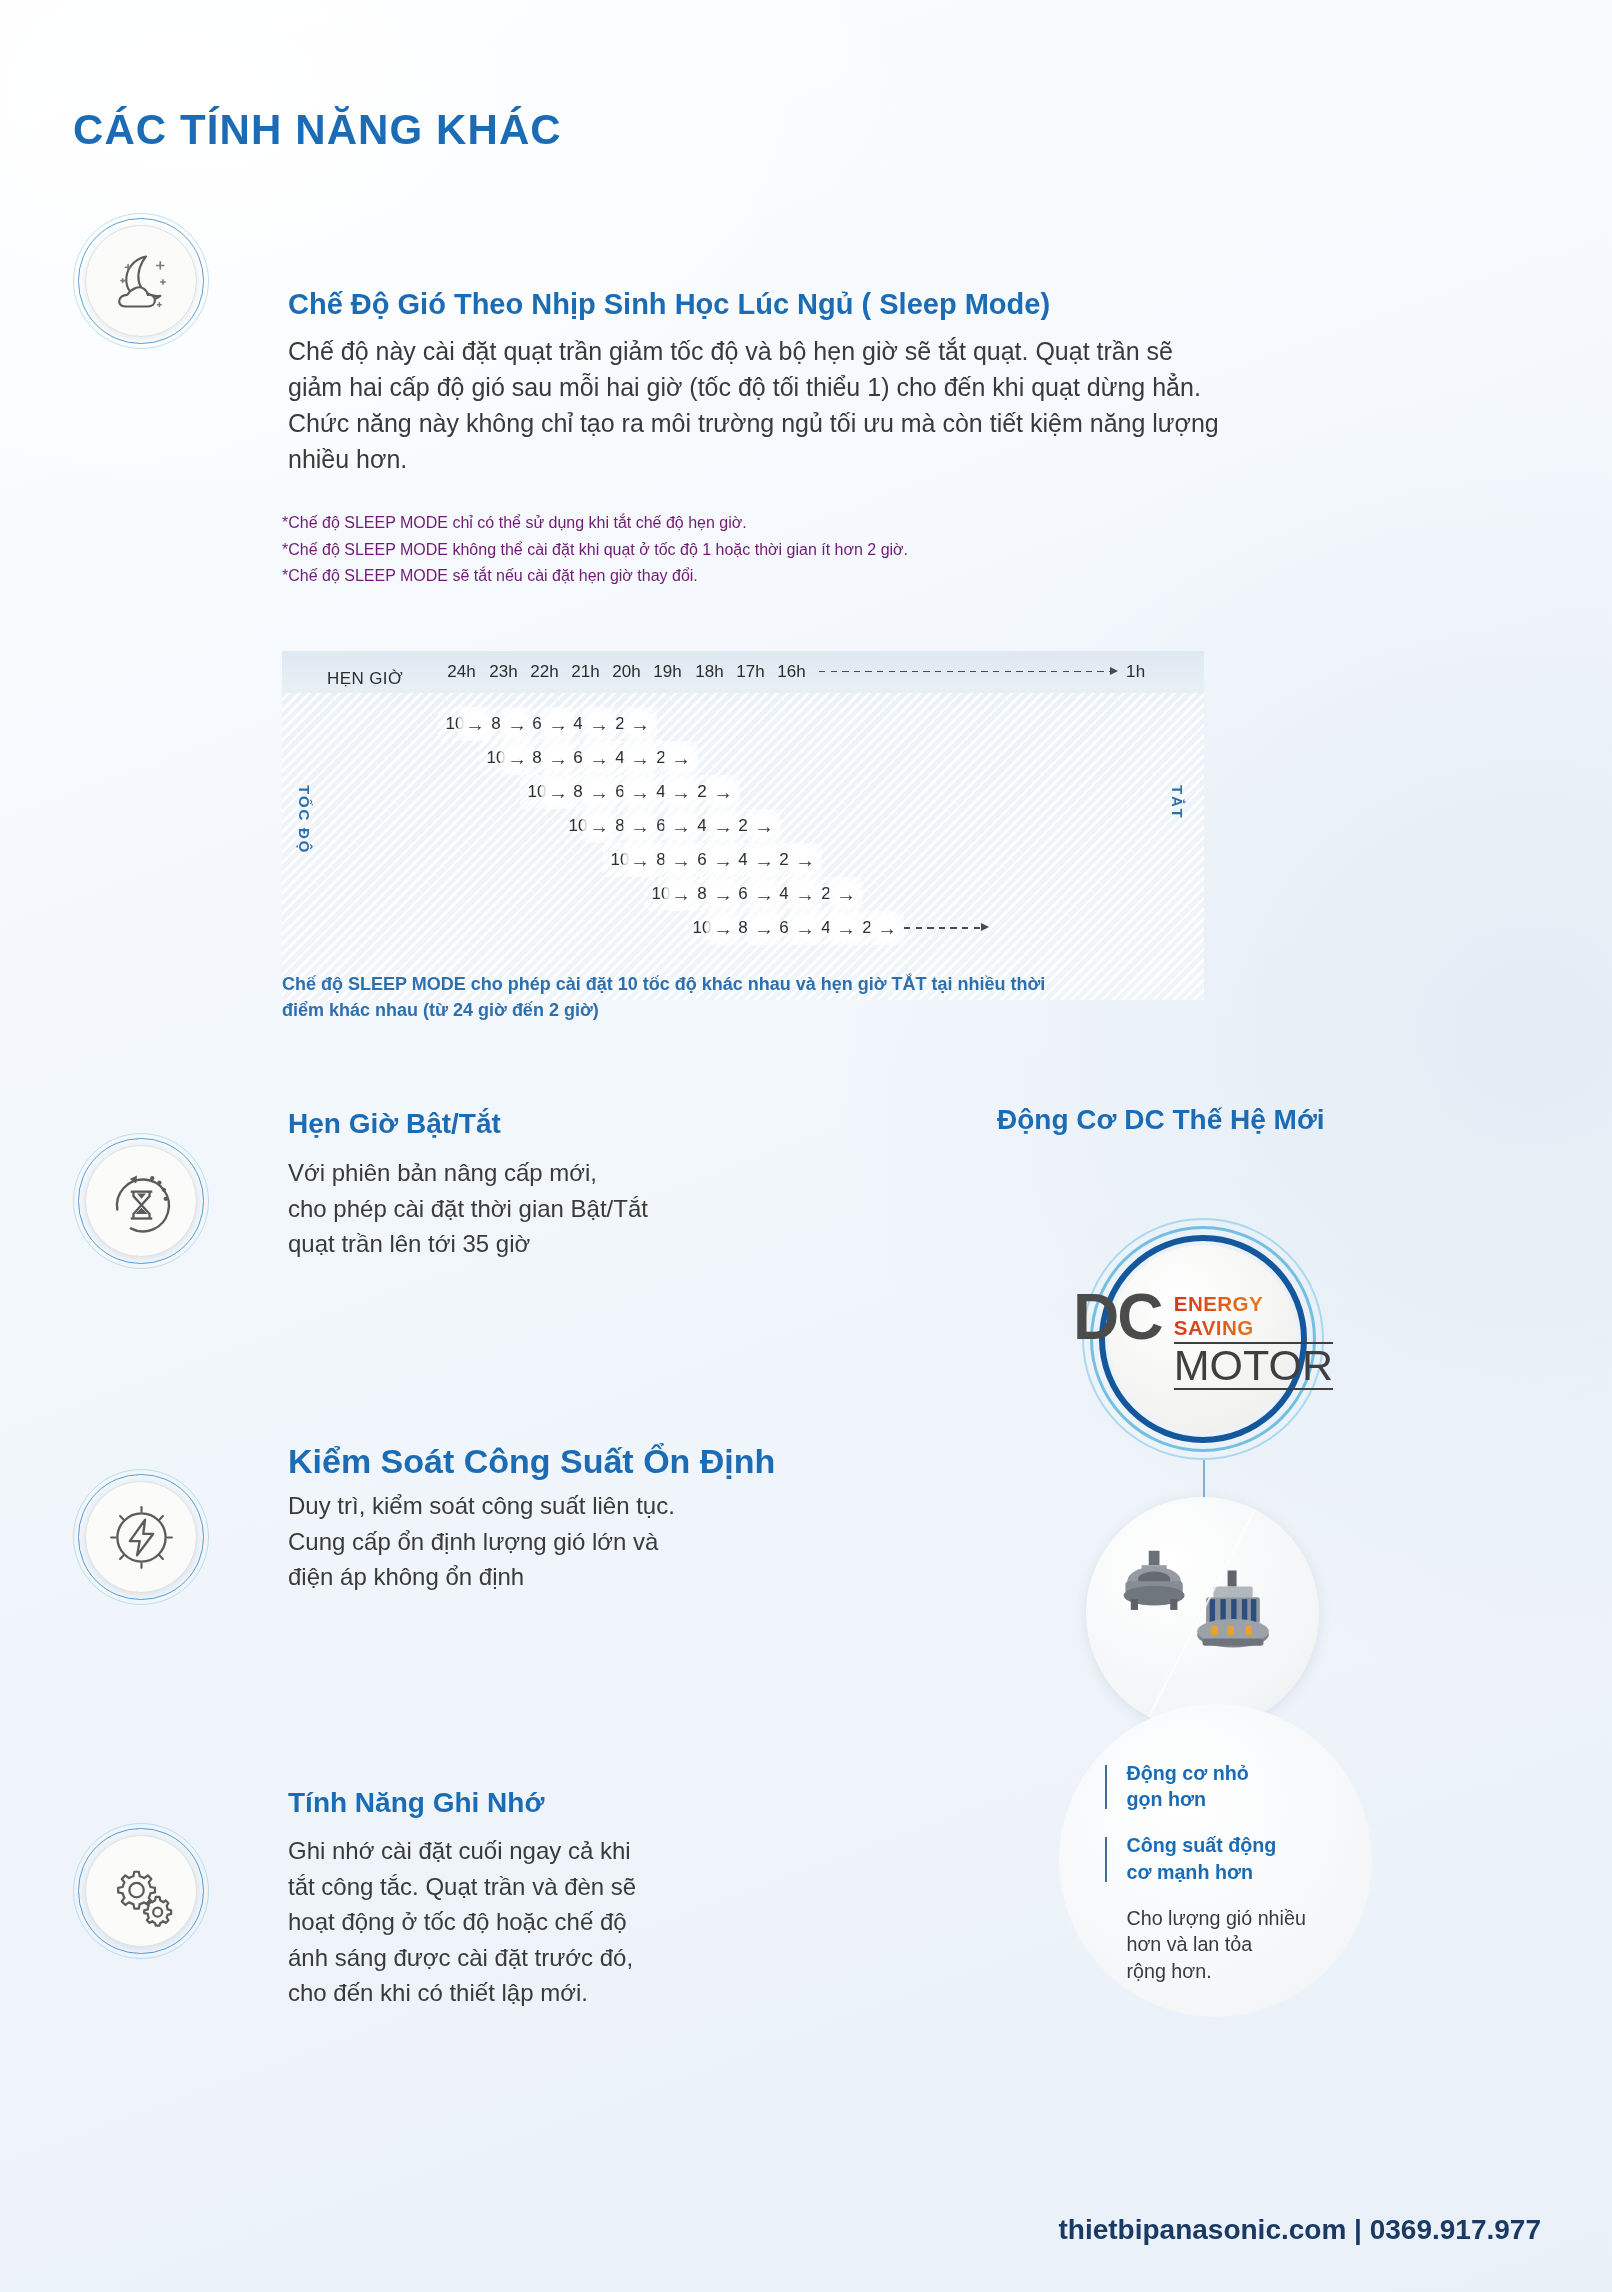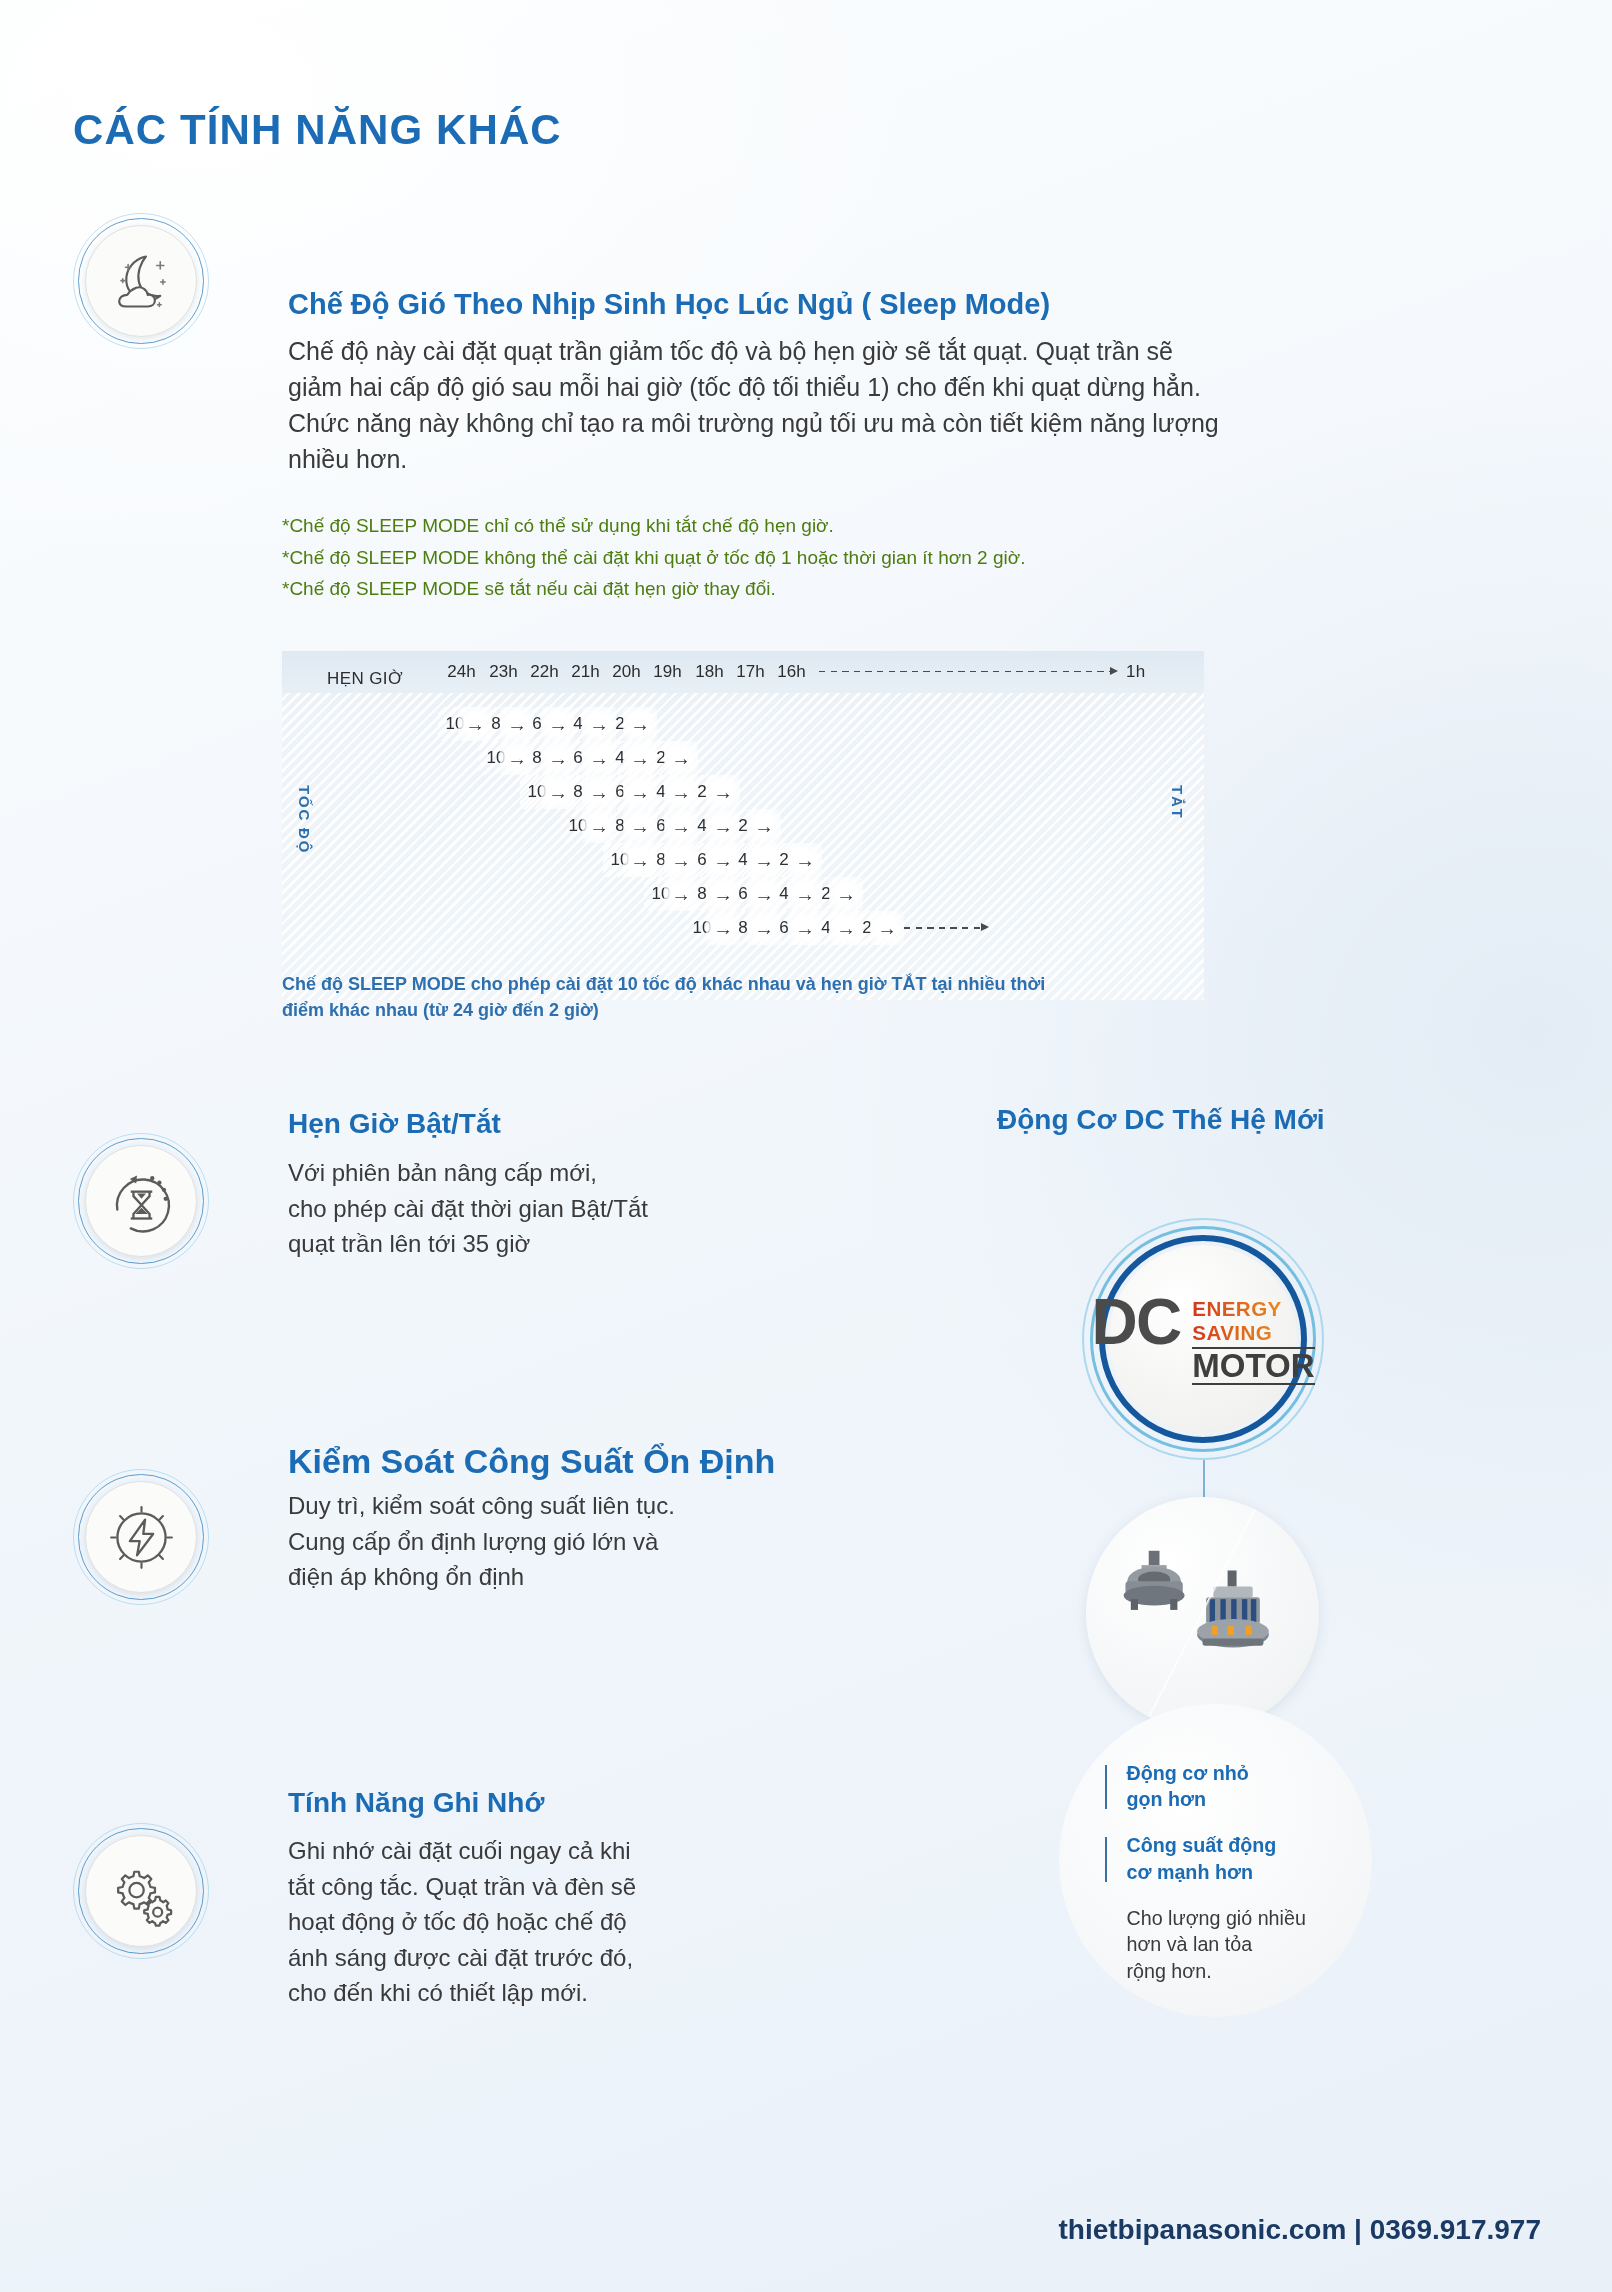--- a/index.html
+++ b/index.html
@@ -76,21 +76,21 @@
   }
   .sec-body {
     position: absolute;
     color: #3a3a3a;
   }
   .sec-body p { margin: 0; }
 
   #sleep-head  { left: 288px; top: 288px; font-size: 29px; }
   #sleep-body  { left: 288px; top: 333px; font-size: 25px; line-height: 1.44; width: 949px; }
 
-  .notes { position: absolute; left: 282px; top: 510px; font-size: 19px; line-height: 1.67; color: #4d7c0f; }
+  .notes { position: absolute; left: 282px; top: 510px; font-size: 16px; line-height: 1.67; color: #701a75; }
 
   
   .diagram {
     position: absolute;
     left: 282px;
     top: 651px;
     width: 922px;
     height: 349px;
     background:
       repeating-linear-gradient(135deg,
@@ -225,21 +225,21 @@
     line-height: .92; letter-spacing: -1.8px;
   }
   .dc-mark .rt { margin-left: 12px; margin-top: 3.6px; }
   .dc-mark .energy {
     font-size: 20.6px; font-weight: 700; letter-spacing: 0.4px;
     background: linear-gradient(90deg,#d4361f 0%, #e06a1b 40%, #f0a028 100%);
     -webkit-background-clip: text; background-clip: text;
     color: transparent;
   }
   .dc-mark .motor {
-    font-size: 33px; font-weight: 700; color: #3f3f3f; letter-spacing: 0;
+    font-size: 43px; font-weight: 400; color: #3f3f3f; letter-spacing: 0;
     border-top: 2.7px solid #3f3f3f; border-bottom: 2.7px solid #3f3f3f;
     line-height: 1.02; margin-top: 1.8px;
   }
 
   .motor-photo {
     position: absolute;
     left: 1086px; top: 1497px;
     width: 233px; height: 233px;
     border-radius: 50%;
     background: radial-gradient(circle at 35% 28%, #ffffff 0%, #f3f5f6 70%, #e9edef 100%);

